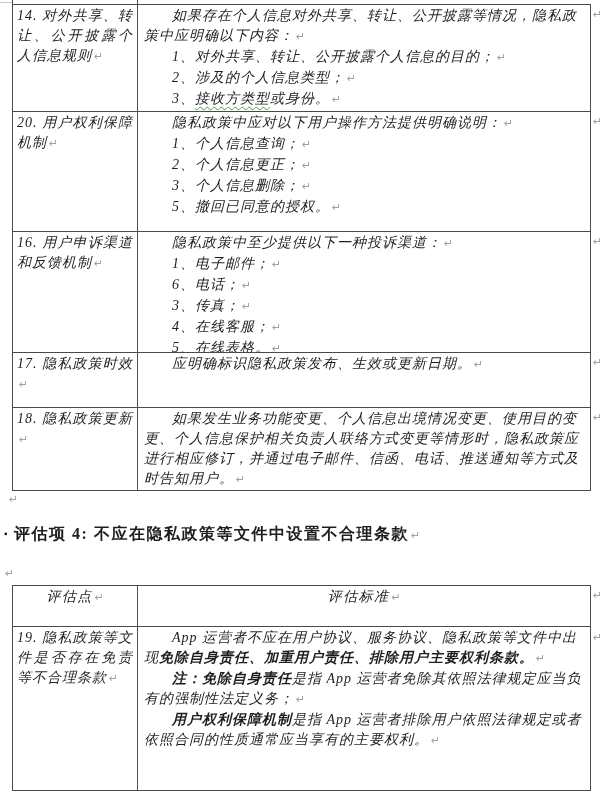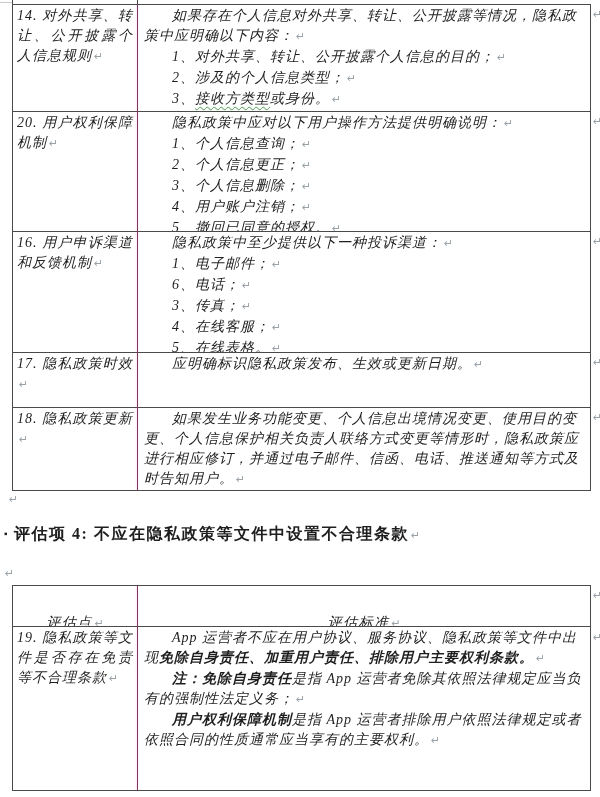--- a/index.html
+++ b/index.html
@@ -15,21 +15,21 @@
   #table1{top:4px;}
   #table2{top:585px;}
   .trow{display:flex;border-bottom:1px solid #4a4a4a;box-sizing:border-box;}
   .trow:last-child{border-bottom:none;}
   .cell{display:flex;flex-direction:column;box-sizing:border-box;overflow:hidden;font-style:italic;}
   .point{width:125px;border-right:1px solid #be185d;padding:1px 4px;}
   .crit{flex:1;padding:1px 6px;}
   .par{font-size:14px;line-height:20px;letter-spacing:1px;}
   .ind{text-indent:2em;}
   .pointpar{text-align:justify;}
-  .th .par{text-align:center;letter-spacing:1.5px;margin-top:26px;}
+  .th .par{text-align:center;letter-spacing:1.5px;}
   .b{font-weight:bold;}
   .wavy{text-decoration:underline wavy #3aa83a 1px;text-underline-offset:3px;text-decoration-skip-ink:none;}
   .pil{color:#97a2ab;font-family:"DejaVu Sans",sans-serif;font-size:11px;font-weight:normal;margin-left:2px;letter-spacing:0;}
   .pil-abs{position:absolute;color:#97a2ab;font-family:"DejaVu Sans",sans-serif;font-size:11px;}
   
   #heading{position:absolute;left:4px;top:524px;font-size:16px;font-weight:bold;letter-spacing:1.5px;white-space:nowrap;}
   #heading .bullet{font-size:10px;vertical-align:2px;margin-right:5px;font-weight:normal;}
 </style>
 </head>
 <body>
@@ -54,21 +54,20 @@
       </div>
       <div class="trow" style="height: 120px;">
         <div class="cell point">
           <div class="par pointpar"><span>20. 用户权利保障机制</span><span class="pil">↵</span></div>
         </div>
         <div class="cell crit">
           <div class="par ind"><span>隐私政策中应对以下用户操作方法提供明确说明：</span><span class="pil">↵</span></div>
           <div class="par ind"><span>1、个人信息查询；</span><span class="pil">↵</span></div>
           <div class="par ind"><span>2、个人信息更正；</span><span class="pil">↵</span></div>
           <div class="par ind"><span>3、个人信息删除；</span><span class="pil">↵</span></div>
-          <div class="par ind"><span>4、用户账户注销；</span><span class="pil">↵</span></div>
           <div class="par ind"><span>5、撤回已同意的授权。</span><span class="pil">↵</span></div>
         </div>
       </div>
       <div class="trow" style="height: 121px;">
         <div class="cell point">
           <div class="par pointpar"><span>16. 用户申诉渠道和反馈机制</span><span class="pil">↵</span></div>
         </div>
         <div class="cell crit">
           <div class="par ind"><span>隐私政策中至少提供以下一种投诉渠道：</span><span class="pil">↵</span></div>
           <div class="par ind"><span>1、电子邮件；</span><span class="pil">↵</span></div>

